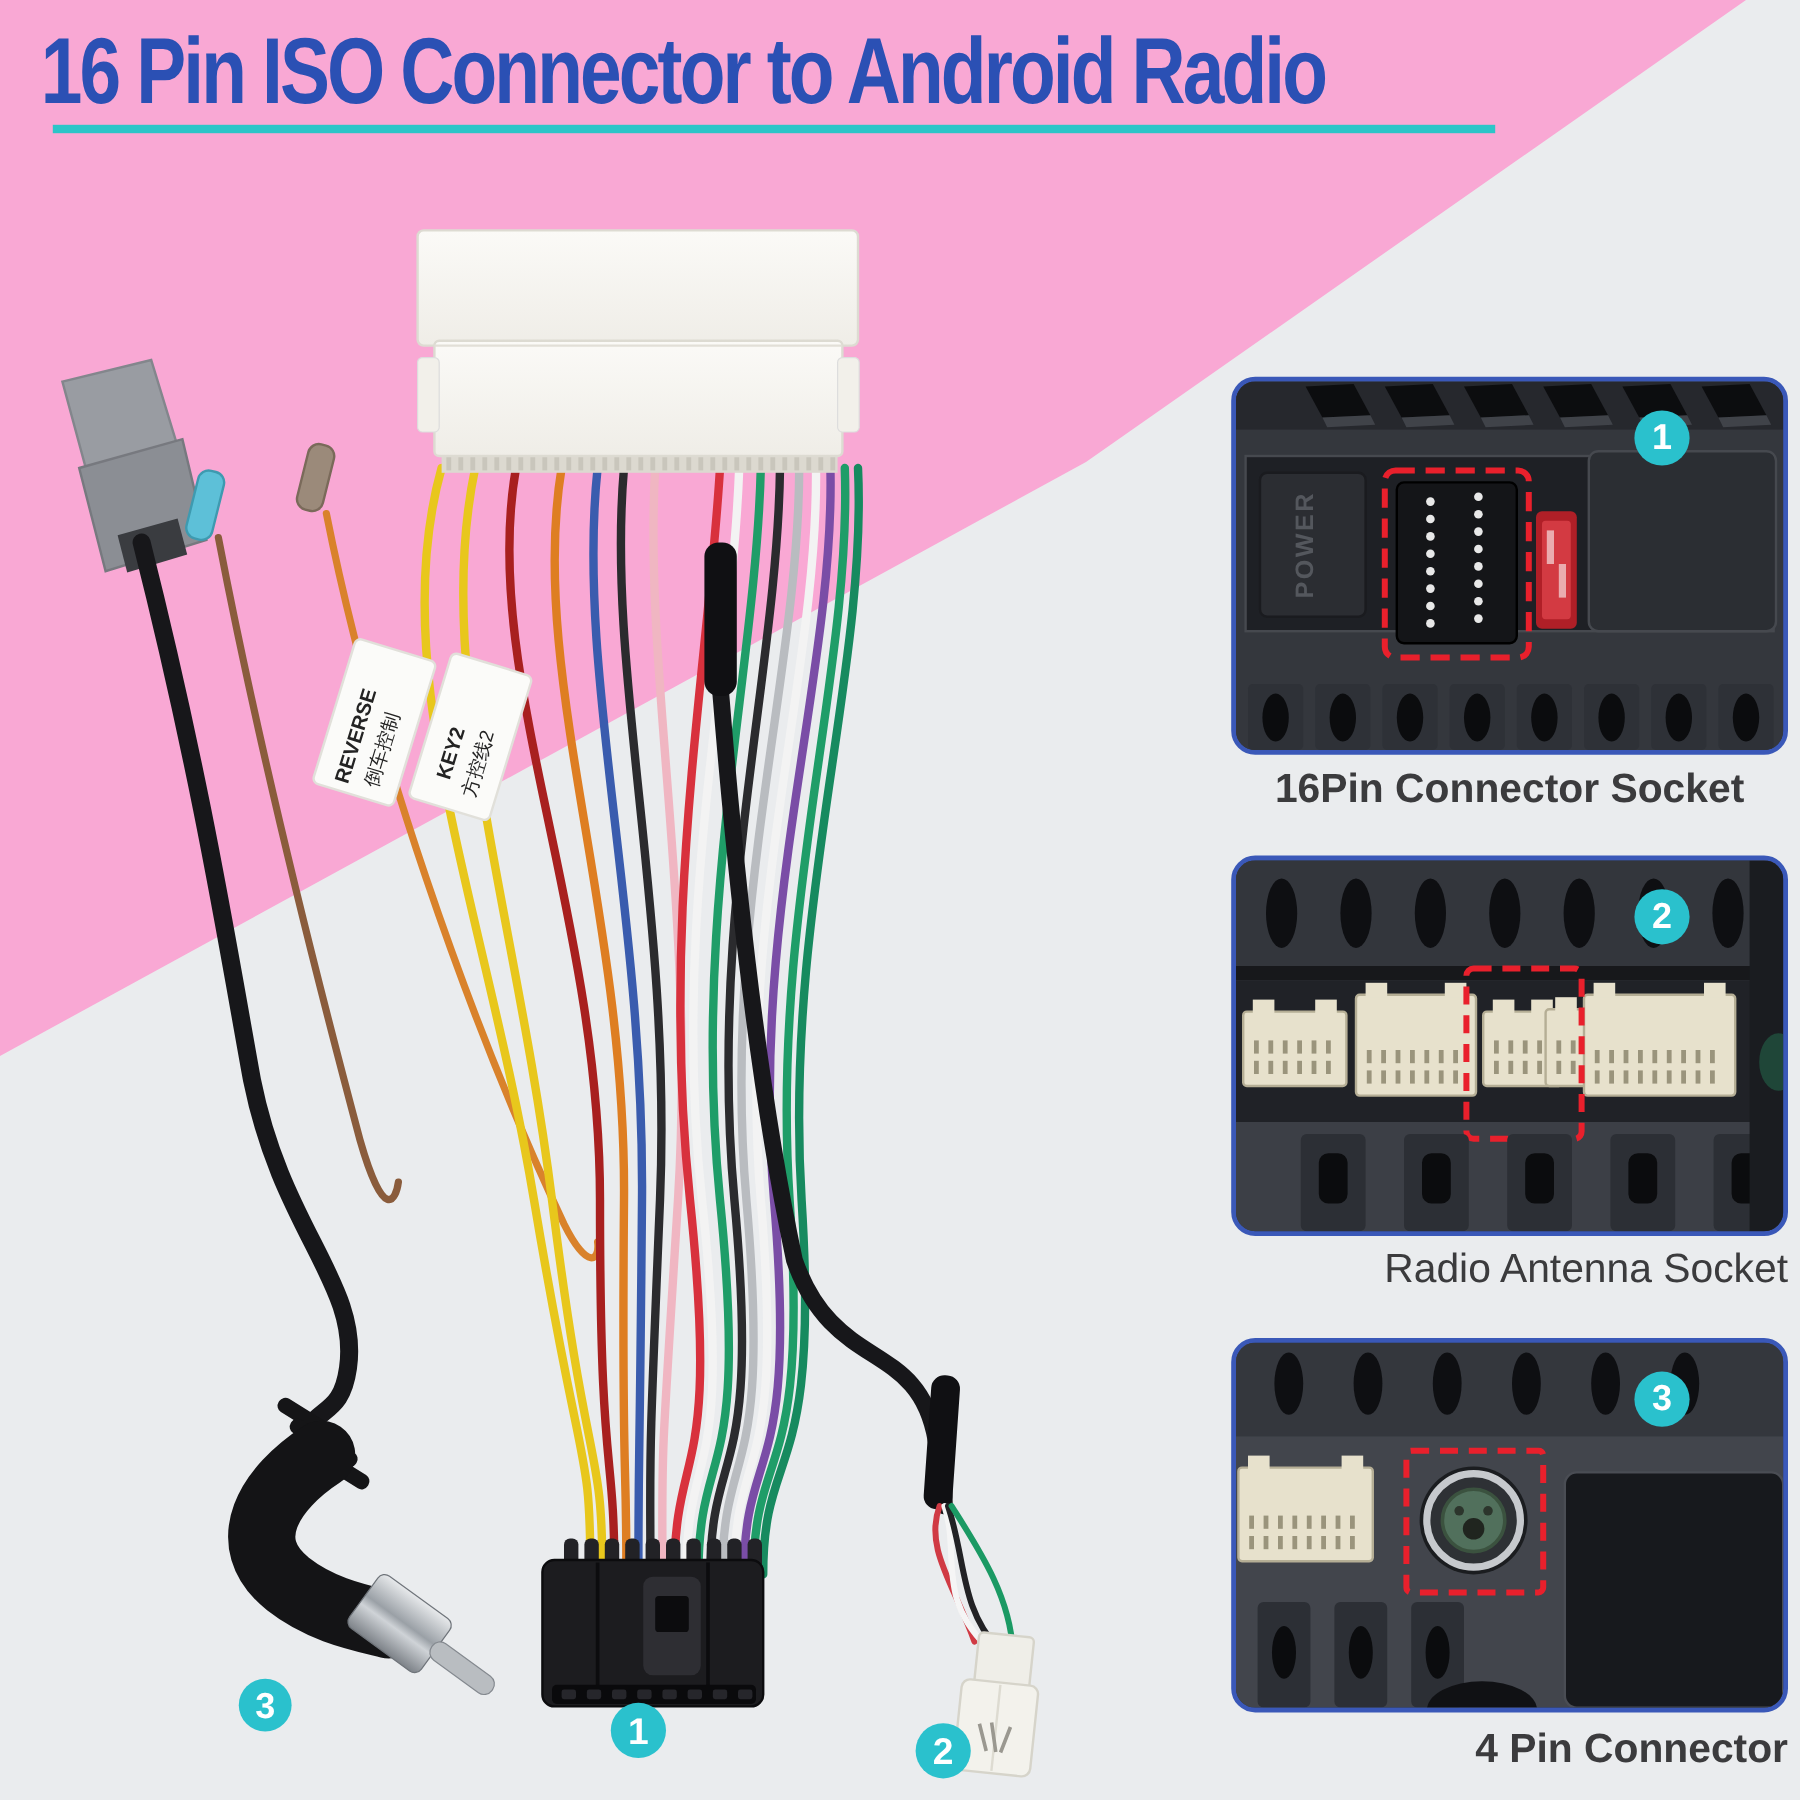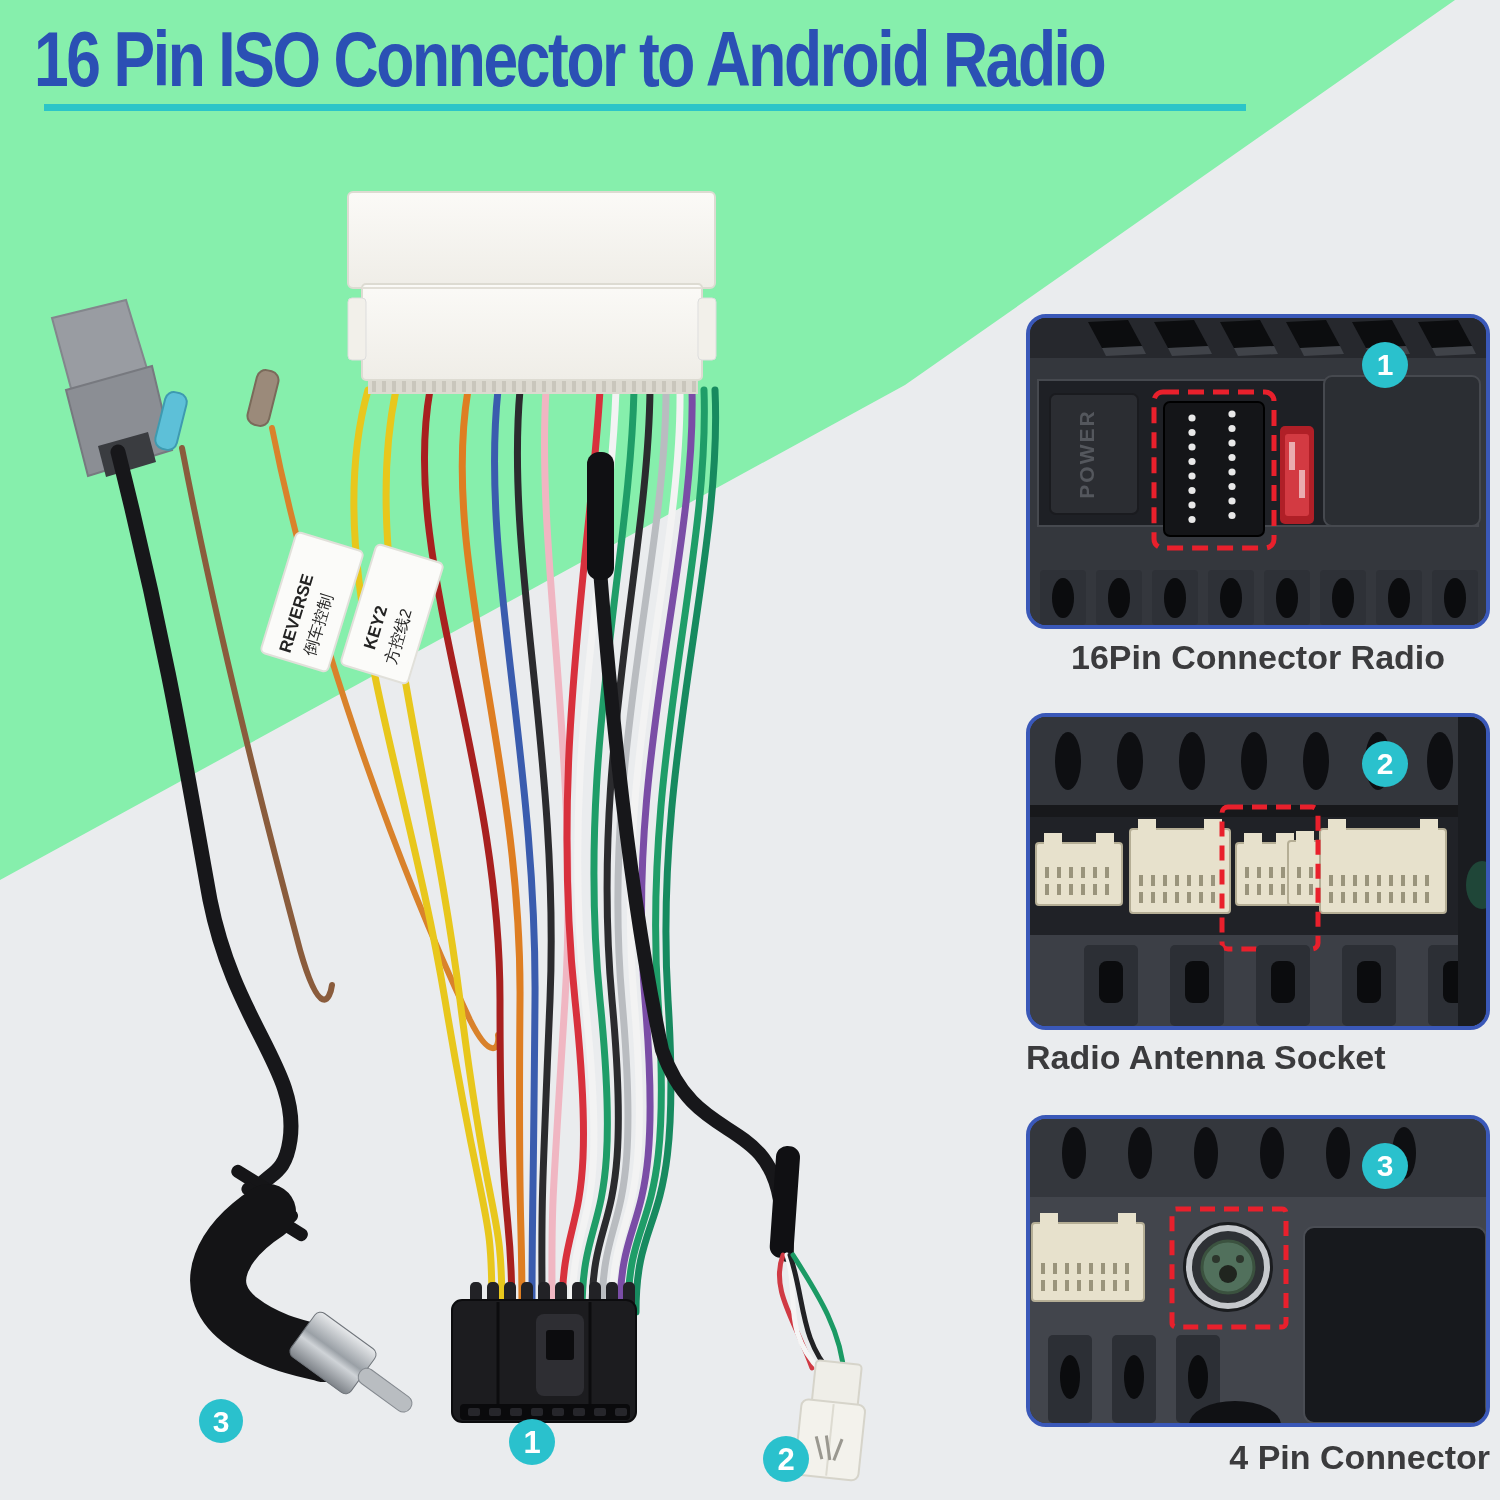--- a/index.html
+++ b/index.html
@@ -1,35 +1,35 @@
 <!DOCTYPE html>
 <html><head>
 <meta charset="utf-8">
 <style>
   html,body{margin:0;padding:0;background:#fff;}
-  .canvas{position:relative;width:1500px;height:1500px;overflow:hidden;background:#86efac;
+  .canvas{position:relative;width:1500px;height:1500px;overflow:hidden;background:#f9a8d4;
           font-family:"Liberation Sans",sans-serif;}
   .bg-grey{position:absolute;inset:0;background:#eaecee;
            clip-path:polygon(0 1500px,0 880px,905px 385px,1455px 0,1500px 0,1500px 1500px);}
   .page-title{position:absolute;left:34px;top:14px;margin:0;font-size:78px;font-weight:bold;
               letter-spacing:-3px;color:#2b50b4;transform:scaleX(0.80);transform-origin:left top;
               white-space:nowrap;}
   .title-underline{position:absolute;left:44px;top:104px;width:1202px;height:7px;background:#2cc5c8;}
   .harness-svg{position:absolute;left:0;top:0;width:1500px;height:1500px;}
   .card{position:absolute;left:1026px;width:464px;}
   .card-photo{position:relative;width:456px;border:4px solid #3a58b8;border-radius:20px;
               overflow:hidden;background:#33363c;}
   .card-photo svg{display:block;}
   .badge{position:absolute;right:78px;top:24px;width:46px;height:46px;border-radius:50%;
          background:#2ac1cd;color:#fff;font-size:30px;font-weight:bold;display:flex;
          align-items:center;justify-content:center;}
   .cap1{top:638px;left:1026px;position:absolute;width:464px;text-align:center;
         font-size:34px;font-weight:600;color:#3b3b3d;}
-  .cap2{top:1038px;left:1026px;position:absolute;width:464px;text-align:left;
-        font-size:34px;font-weight:700;color:#3b3b3d;}
+  .cap2{top:1038px;left:1026px;position:absolute;width:464px;text-align:right;
+        font-size:34px;font-weight:400;color:#3b3b3d;}
   .cap3{top:1438px;left:1026px;position:absolute;width:464px;text-align:right;
         font-size:34px;font-weight:600;color:#3b3b3d;}
 </style>
 </head>
 <body>
 
 <div class="canvas">
   <div class="bg-grey"></div>
 
   <h1 class="page-title">16 Pin ISO Connector to Android Radio</h1>
@@ -286,21 +286,21 @@
             <ellipse cx="313" cy="280" rx="11" ry="20" fill="#0b0c0e"></ellipse>
             <rect x="346" y="252" width="46" height="55" rx="4" fill="#2e3137"></rect>
             <ellipse cx="369" cy="280" rx="11" ry="20" fill="#0b0c0e"></ellipse>
             <rect x="402" y="252" width="46" height="55" rx="4" fill="#2e3137"></rect>
             <ellipse cx="425" cy="280" rx="11" ry="20" fill="#0b0c0e"></ellipse>
           </g>
       </svg>
       <div class="badge">1</div>
     </div>
   </div>
-  <div class="cap1">16Pin Connector Radio</div>
+  <div class="cap1">16Pin Connector Socket</div>
 
   <div class="card" style="top:713px;">
     <div class="card-photo" style="height:309px;">
       <svg width="456" height="309" viewBox="0 0 456 309">
         <rect width="456" height="309" fill="#3c3f46"></rect>
         <rect y="0" width="456" height="88" fill="#33363c"></rect>
         <g id="p2ovals">
             <ellipse cx="38" cy="44" rx="13" ry="29" fill="#0e0f12"></ellipse>
             <ellipse cx="100" cy="44" rx="13" ry="29" fill="#0e0f12"></ellipse>
             <ellipse cx="162" cy="44" rx="13" ry="29" fill="#0e0f12"></ellipse>

